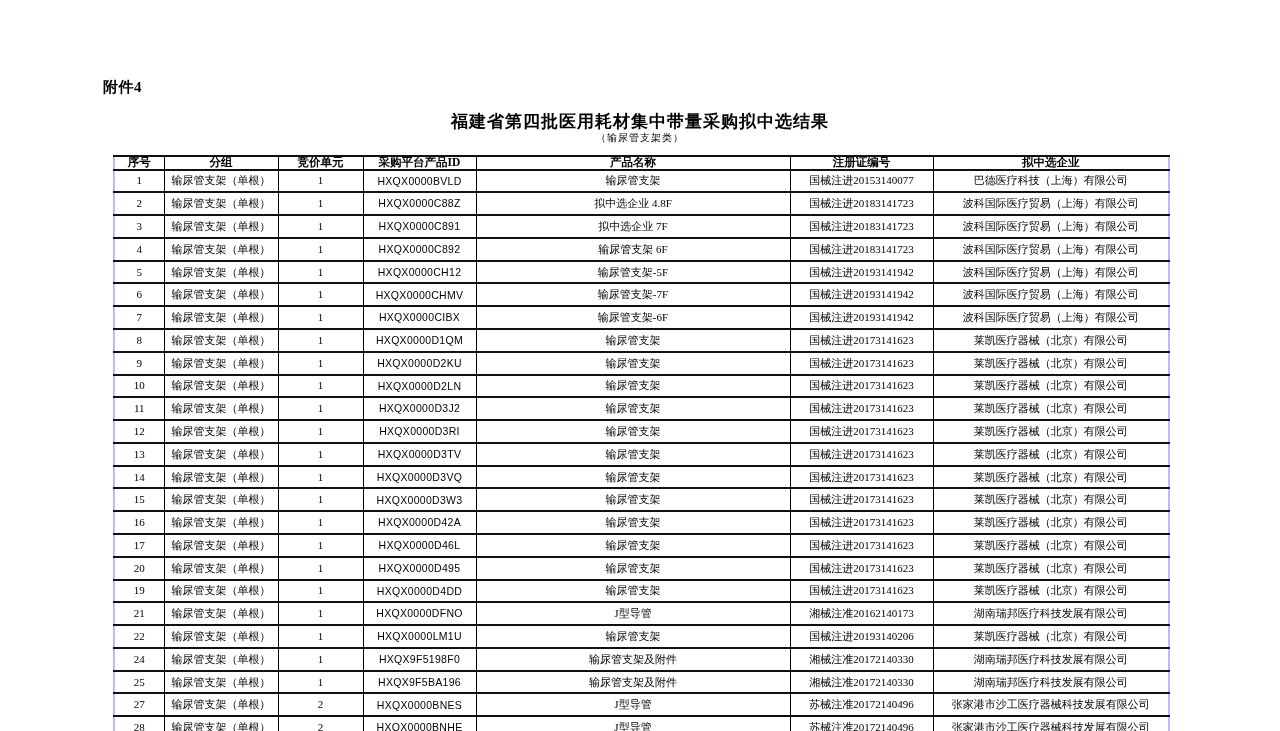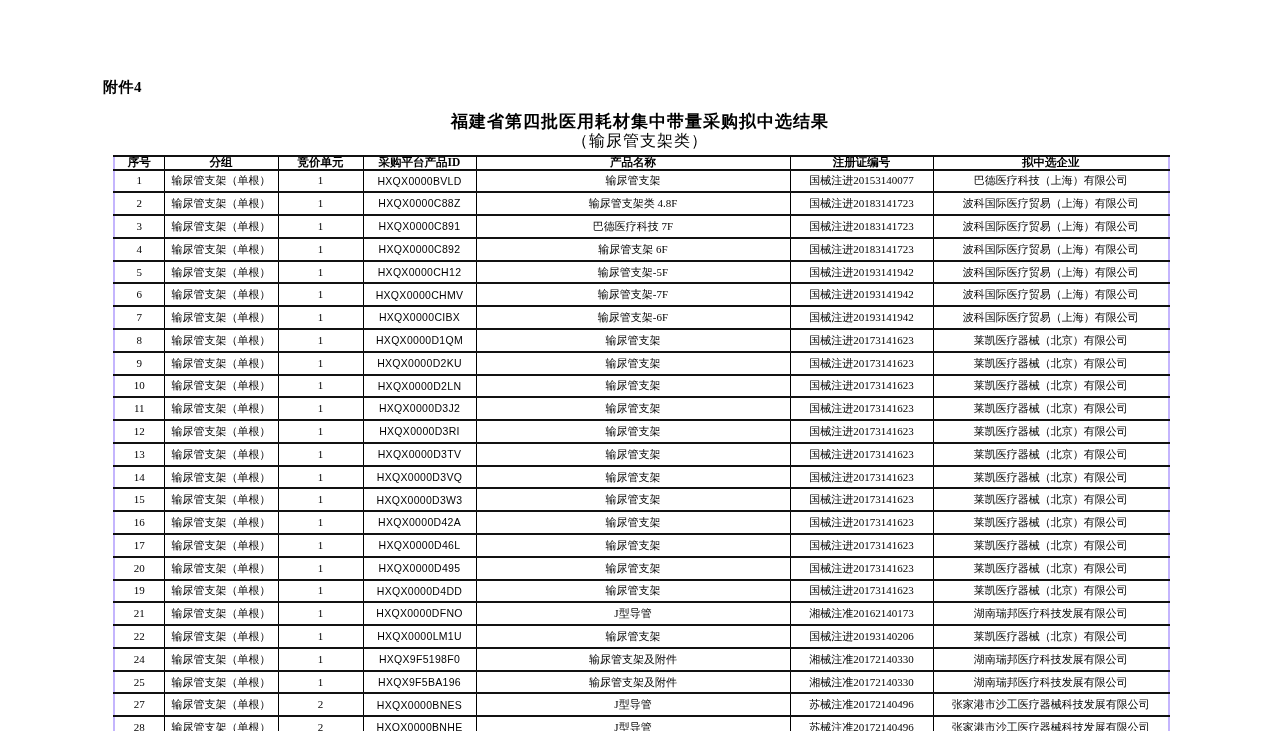--- a/index.html
+++ b/index.html
@@ -36,21 +36,21 @@
     font-size: 17px;
     font-weight: bold;
     letter-spacing: 1px;
   }
   .doc-subtitle {
     position: absolute;
     left: 0;
     top: 83px;
     width: 1280px;
     text-align: center;
-    font-size: 16px;
+    font-size: 10px;
     letter-spacing: 1px;
   }
   table.results {
     position: absolute;
     left: 113px;
     top: 107px;
     width: 1055px;
     height: 608px;
     border-collapse: collapse;
     table-layout: fixed;
@@ -127,30 +127,30 @@
           <td class="c-pid">HXQX0000BVLD</td>
           <td>输尿管支架</td>
           <td>国械注进20153140077</td>
           <td>巴德医疗科技（上海）有限公司</td>
         </tr>
         <tr>
           <td>2</td>
           <td>输尿管支架（单根）</td>
           <td>1</td>
           <td class="c-pid">HXQX0000C88Z</td>
-          <td>输尿管支架类 4.8F</td>
+          <td>拟中选企业 4.8F</td>
           <td>国械注进20183141723</td>
           <td>波科国际医疗贸易（上海）有限公司</td>
         </tr>
         <tr>
           <td>3</td>
           <td>输尿管支架（单根）</td>
           <td>1</td>
           <td class="c-pid">HXQX0000C891</td>
-          <td>巴德医疗科技 7F</td>
+          <td>拟中选企业 7F</td>
           <td>国械注进20183141723</td>
           <td>波科国际医疗贸易（上海）有限公司</td>
         </tr>
         <tr>
           <td>4</td>
           <td>输尿管支架（单根）</td>
           <td>1</td>
           <td class="c-pid">HXQX0000C892</td>
           <td>输尿管支架 6F</td>
           <td>国械注进20183141723</td>

